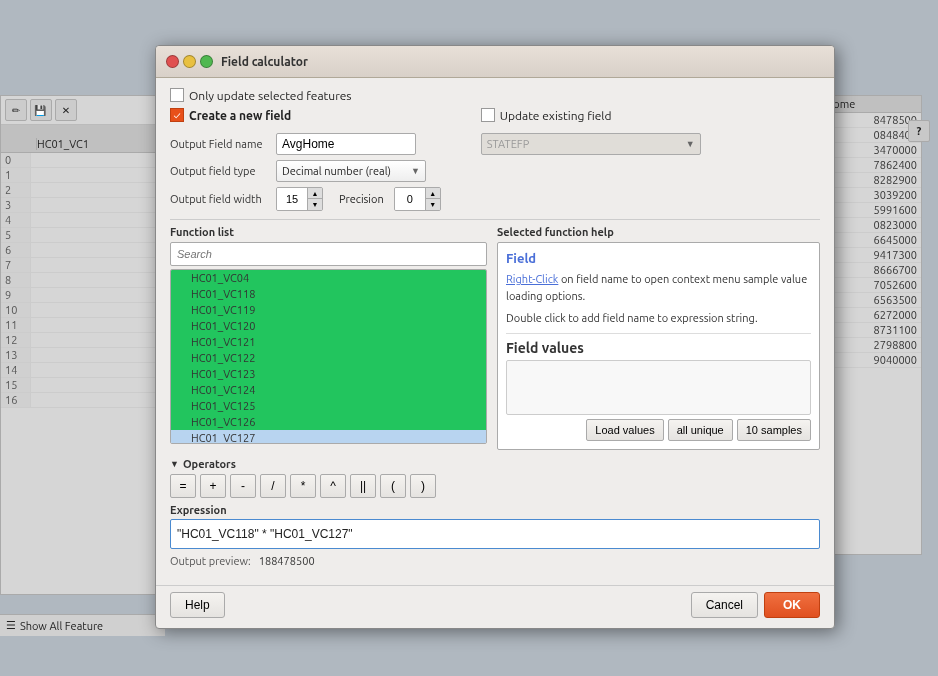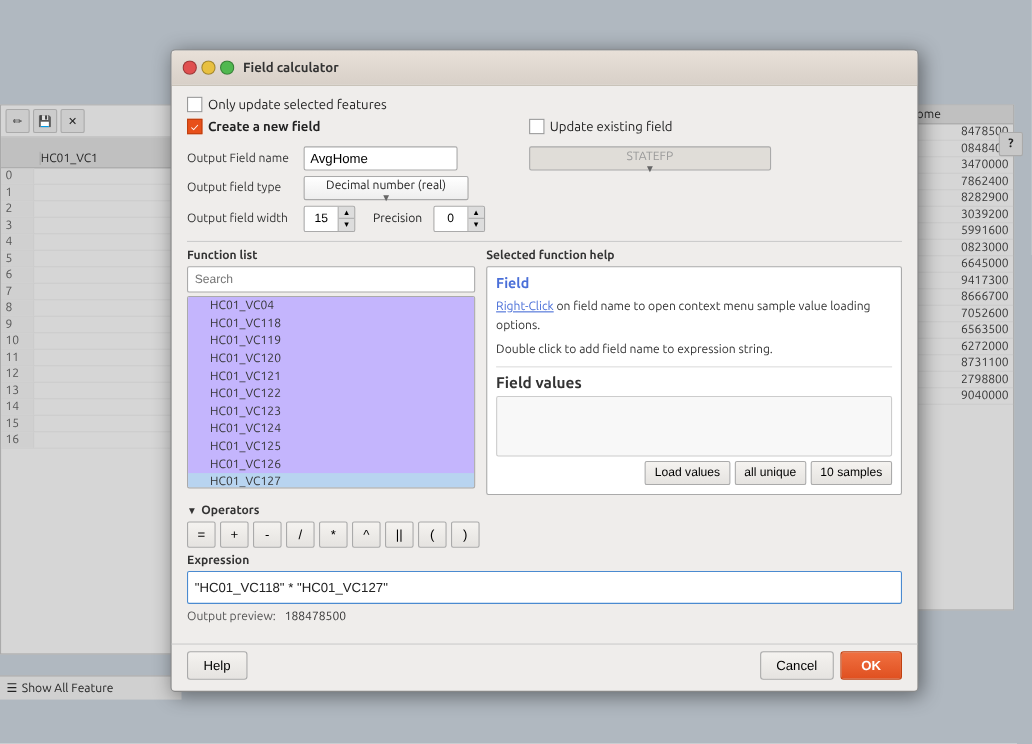--- a/index.html
+++ b/index.html
@@ -228,21 +228,20 @@
       background: linear-gradient(to bottom, #fff, #eee);
       padding: 2px 5px;
       font-size: 11px;
       height: 22px;
       border-radius: 2px;
       width: 150px;
       display: flex;
       align-items: center;
       justify-content: space-between;
       cursor: pointer;
-      flex-direction: column;
     }
     .select-box .arrow { font-size: 9px; color: #666; }
     .select-box.disabled {
       background: #e0ddd8;
       color: #999;
     }
 
     
     .spin-box {
       display: flex;
@@ -290,37 +289,38 @@
 
     
     .two-panel {
       display: flex;
       gap: 10px;
       margin-bottom: 8px;
     }
 
     
     .function-list {
-      width: 262px;
+      width: 317px;
       flex-shrink: 0;
     }
     .search-box {
       border: 1px solid #aaa;
       background: #fff;
       padding: 3px 6px;
       font-size: 11px;
       height: 24px;
       border-radius: 2px;
       width: 100%;
       margin-bottom: 3px;
       color: #888;
+      font-style: italic;
     }
     .list-area {
       border: 1px solid #aaa;
-      background: #c4b5fd;
+      background: #22c55e;
       height: 175px;
       overflow-y: auto;
       border-radius: 2px;
     }
     .list-item {
       padding: 2px 6px 2px 20px;
       font-size: 11px;
       color: #333;
       cursor: pointer;
     }

